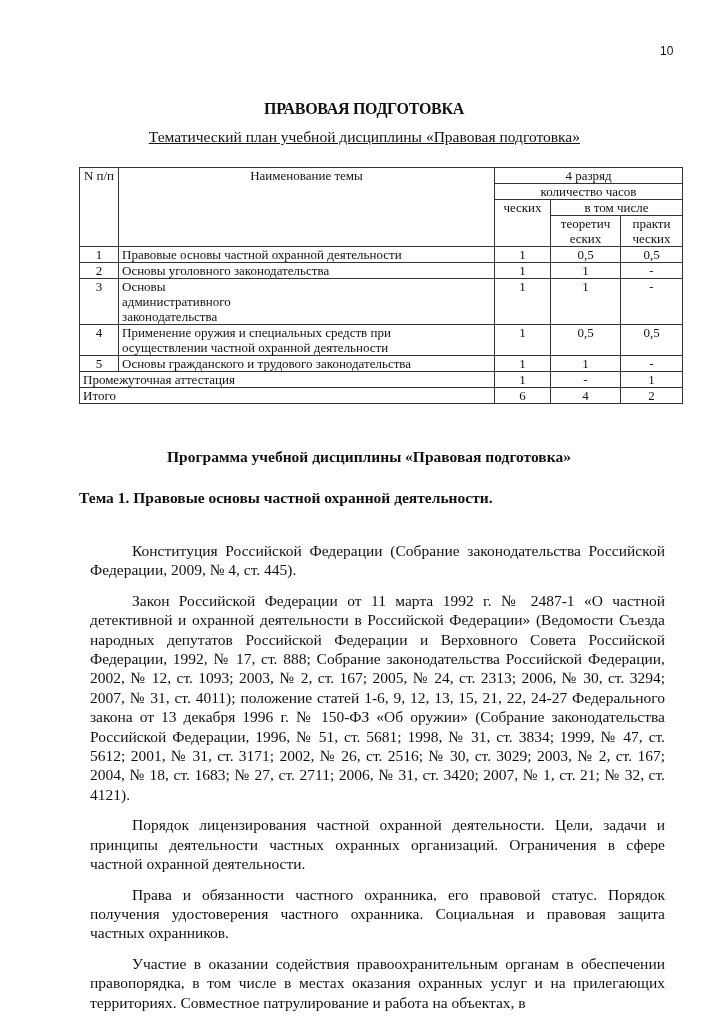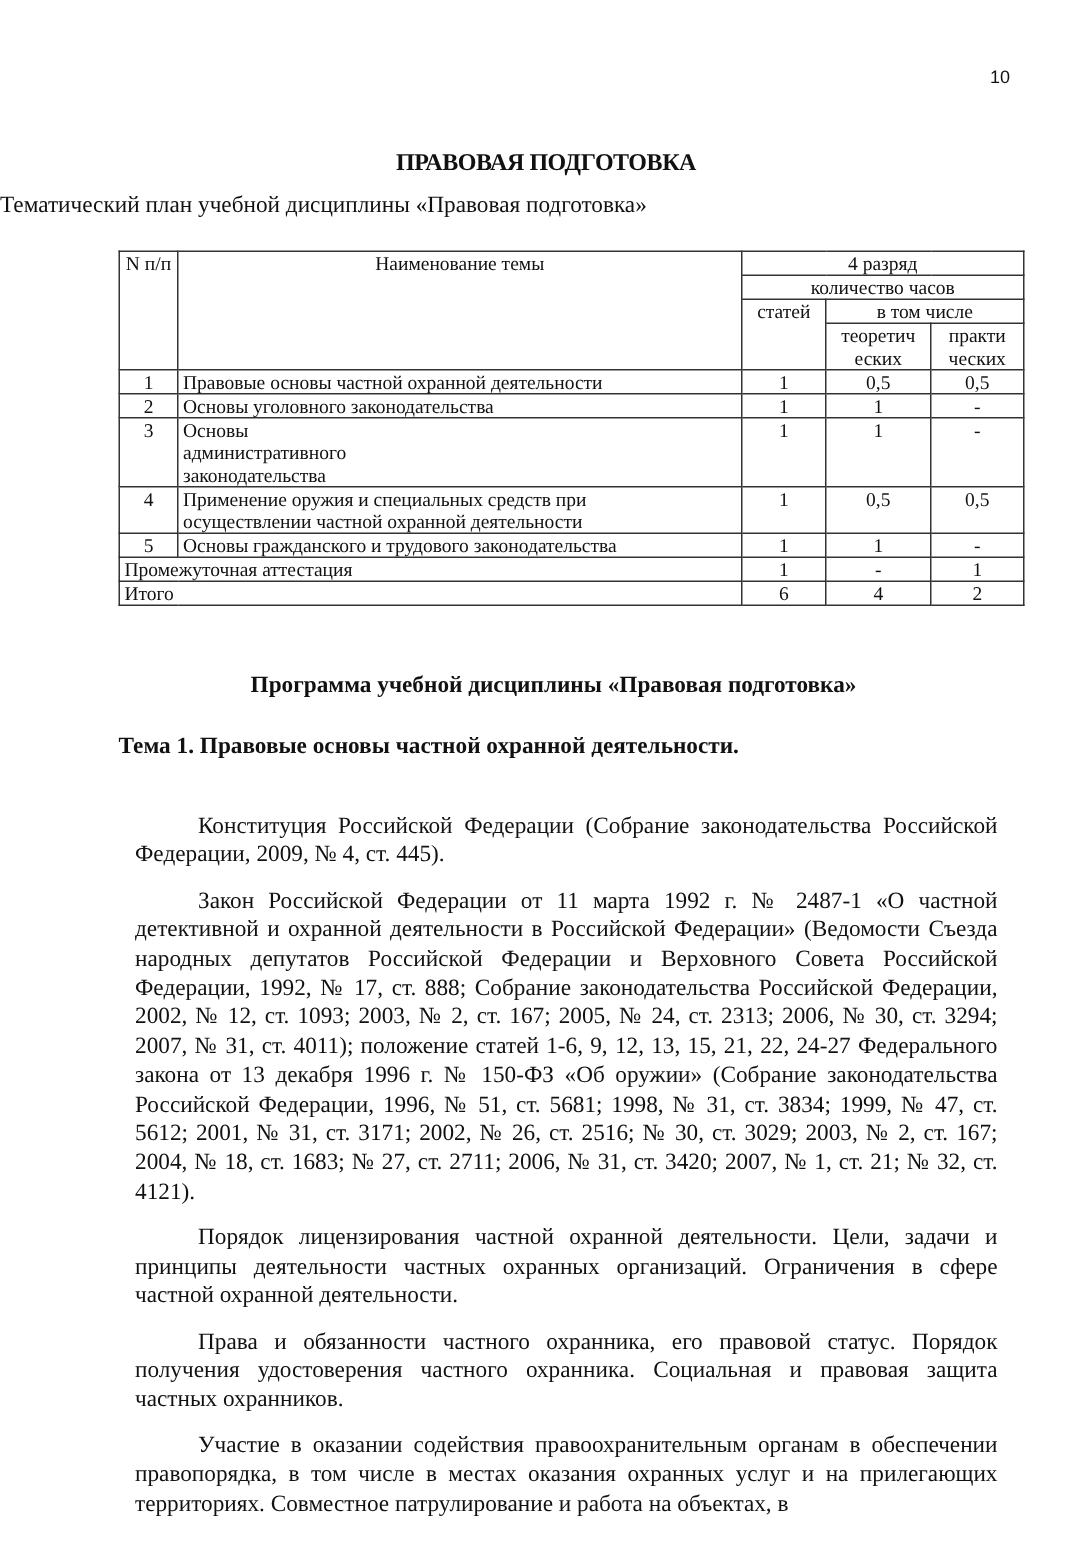--- a/index.html
+++ b/index.html
@@ -2,22 +2,22 @@
 <html><head>
 <meta charset="utf-8">
 <style>
   html, body { margin: 0; padding: 0; background: #ffffff; }
   body { width: 728px; height: 1029px; position: relative; overflow: hidden;
          font-family: "Liberation Serif", "DejaVu Serif", serif; color: #111; }
   .page-number { position: absolute; top: 44px; left: 660px; font-size: 12px;
                  font-family: "Liberation Sans", sans-serif; }
   .title { position: absolute; top: 100px; left: 0; width: 728px; text-align: center;
            font-weight: bold; font-size: 16px; letter-spacing: -0.3px; }
-  .subtitle { position: absolute; top: 128px; left: 0; width: 580px; text-align: left;
-              font-size: 15.5px; }
+  .subtitle { position: absolute; top: 128px; left: 0; width: 580px; text-align: right;
+              font-size: 15.5px; text-decoration: underline; }
   table.plan { position: absolute; top: 167px; left: 79px; border-collapse: collapse;
                font-size: 13px; line-height: 15px; }
   table.plan td { border: 1px solid #333; padding: 0 3px; vertical-align: top; }
   .c { text-align: center; }
   .col-n { width: 32px; }
   .col-name { width: 369px; }
   .col-total { width: 49px; }
   .col-theory { width: 63px; }
   .col-practice { width: 55px; text-align: center; }
   .heading-program { position: absolute; top: 448px; left: 5px; width: 728px; text-align: center;
@@ -38,21 +38,21 @@
   <tbody>
       <tr>
     <td class="c col-n" rowspan="4">N п/п</td>
     <td class="c col-name" rowspan="4">Наименование темы</td>
     <td class="c" colspan="3">4 разряд</td>
   </tr>
   <tr>
     <td class="c" colspan="3">количество часов</td>
   </tr>
   <tr>
-    <td class="c col-total" rowspan="2">статей</td>
+    <td class="c col-total" rowspan="2">ческих</td>
     <td class="c" colspan="2">в том числе</td>
   </tr>
   <tr>
     <td class="c col-theory">теоретич еских</td>
     <td class="c col-practice">практи ческих</td>
   </tr>
 
   <tr>
     <td class="c">1</td>
     <td>Правовые основы частной охранной деятельности</td>

